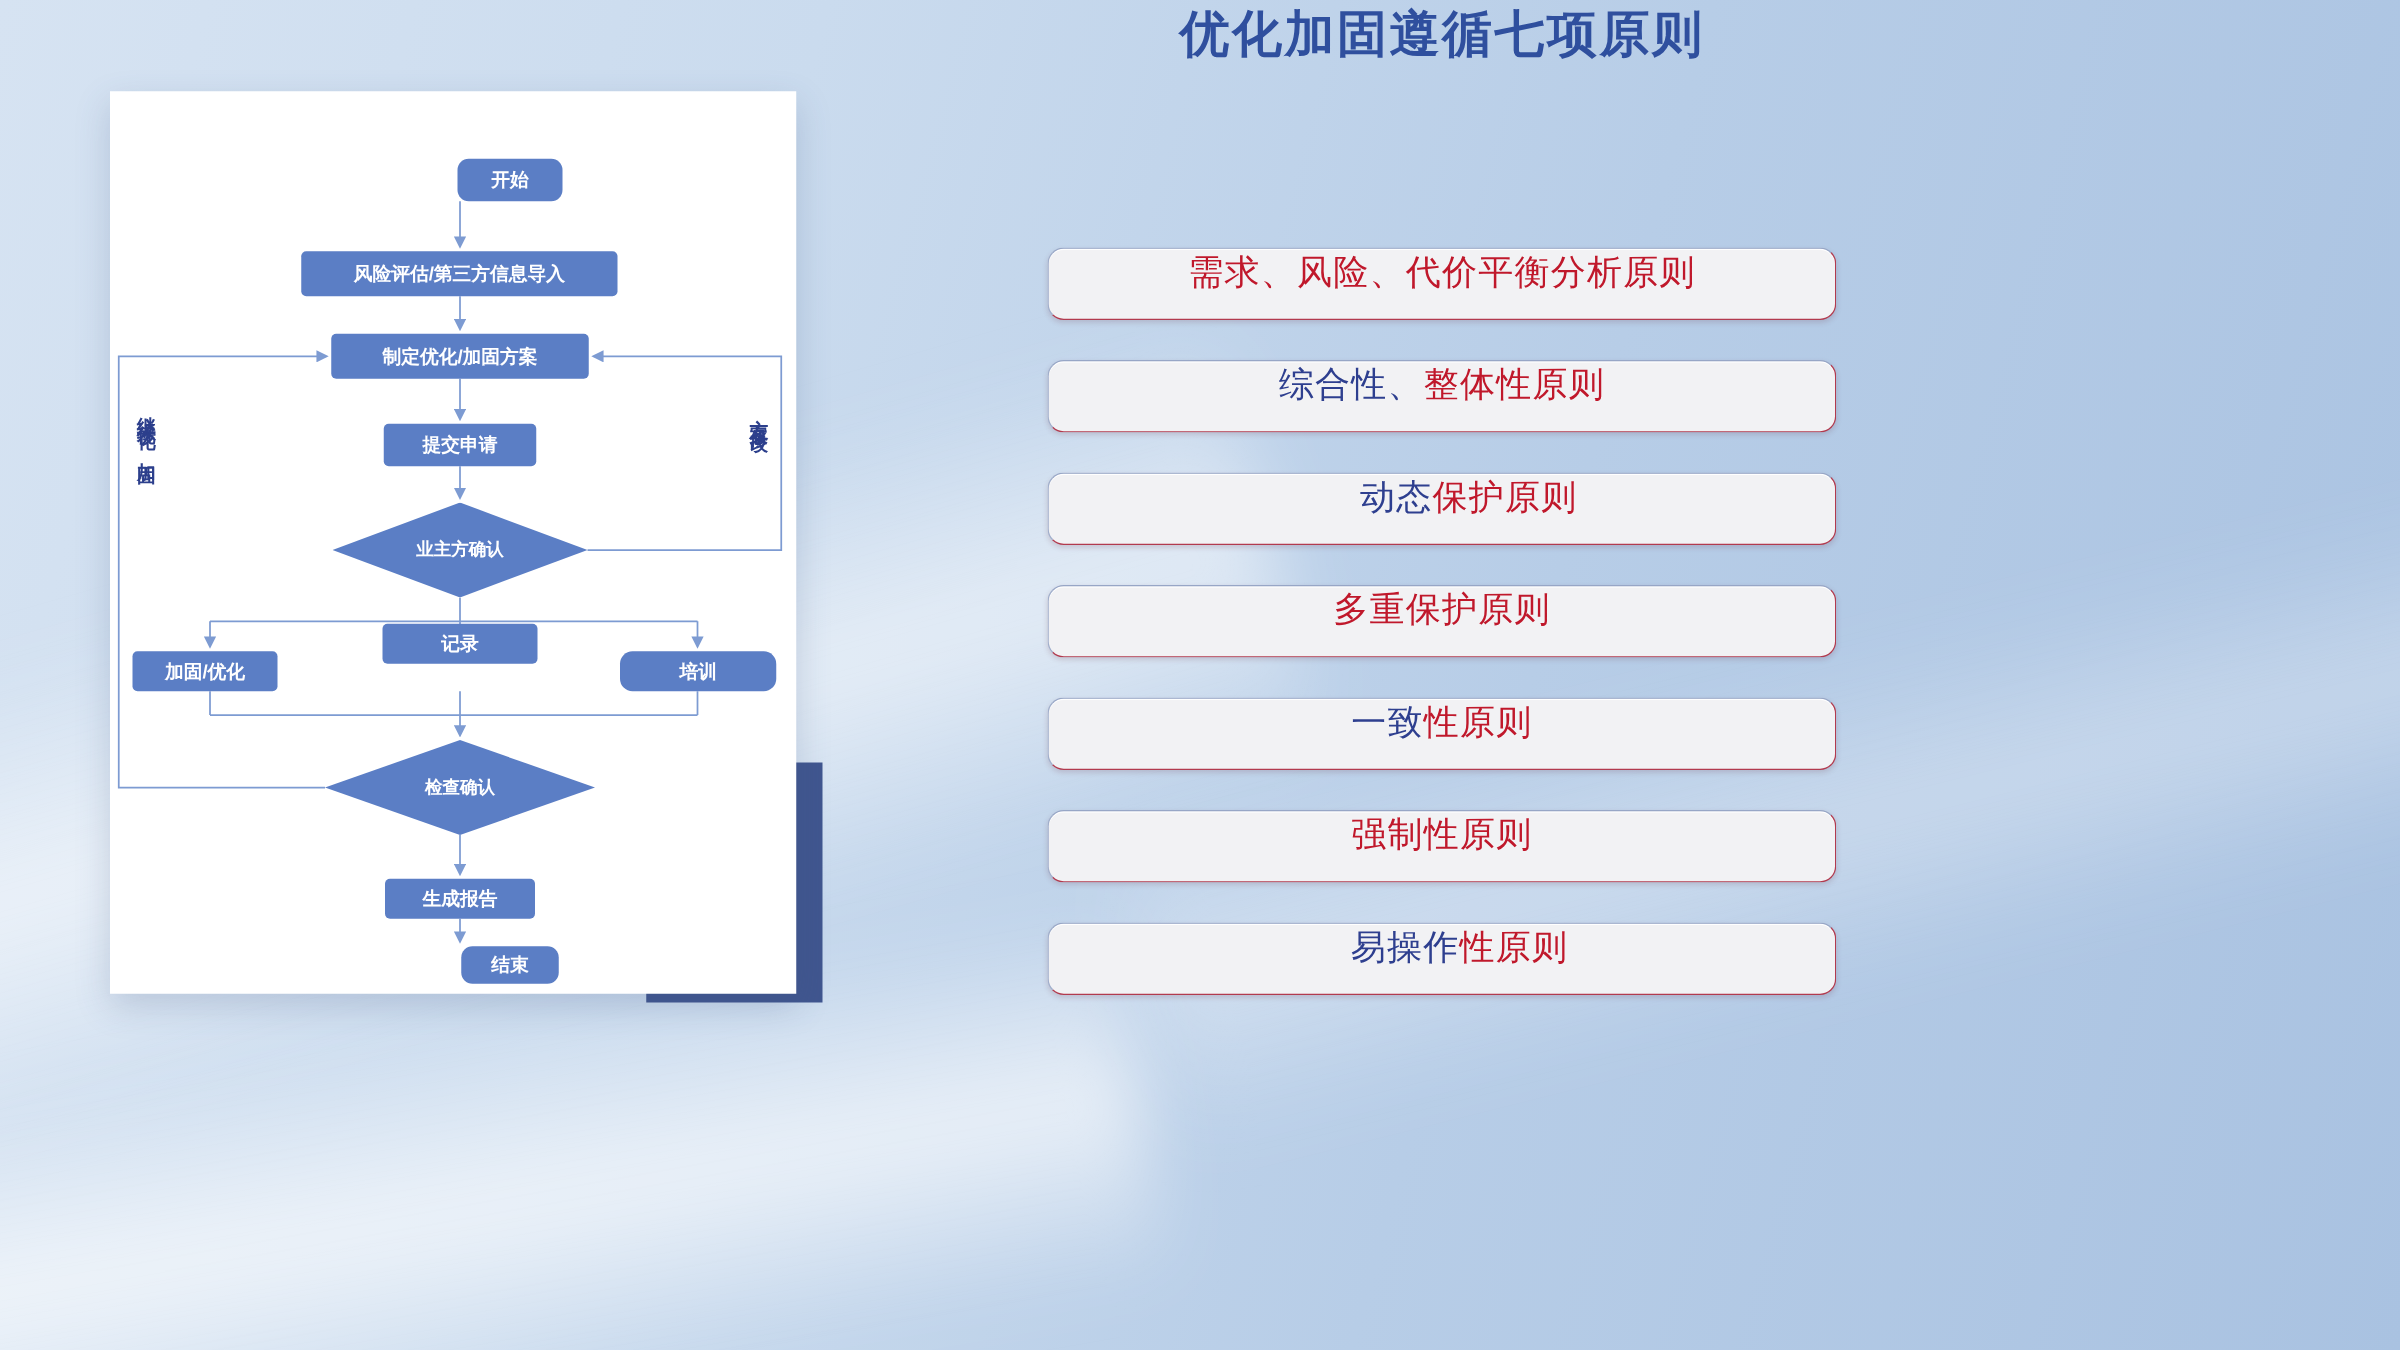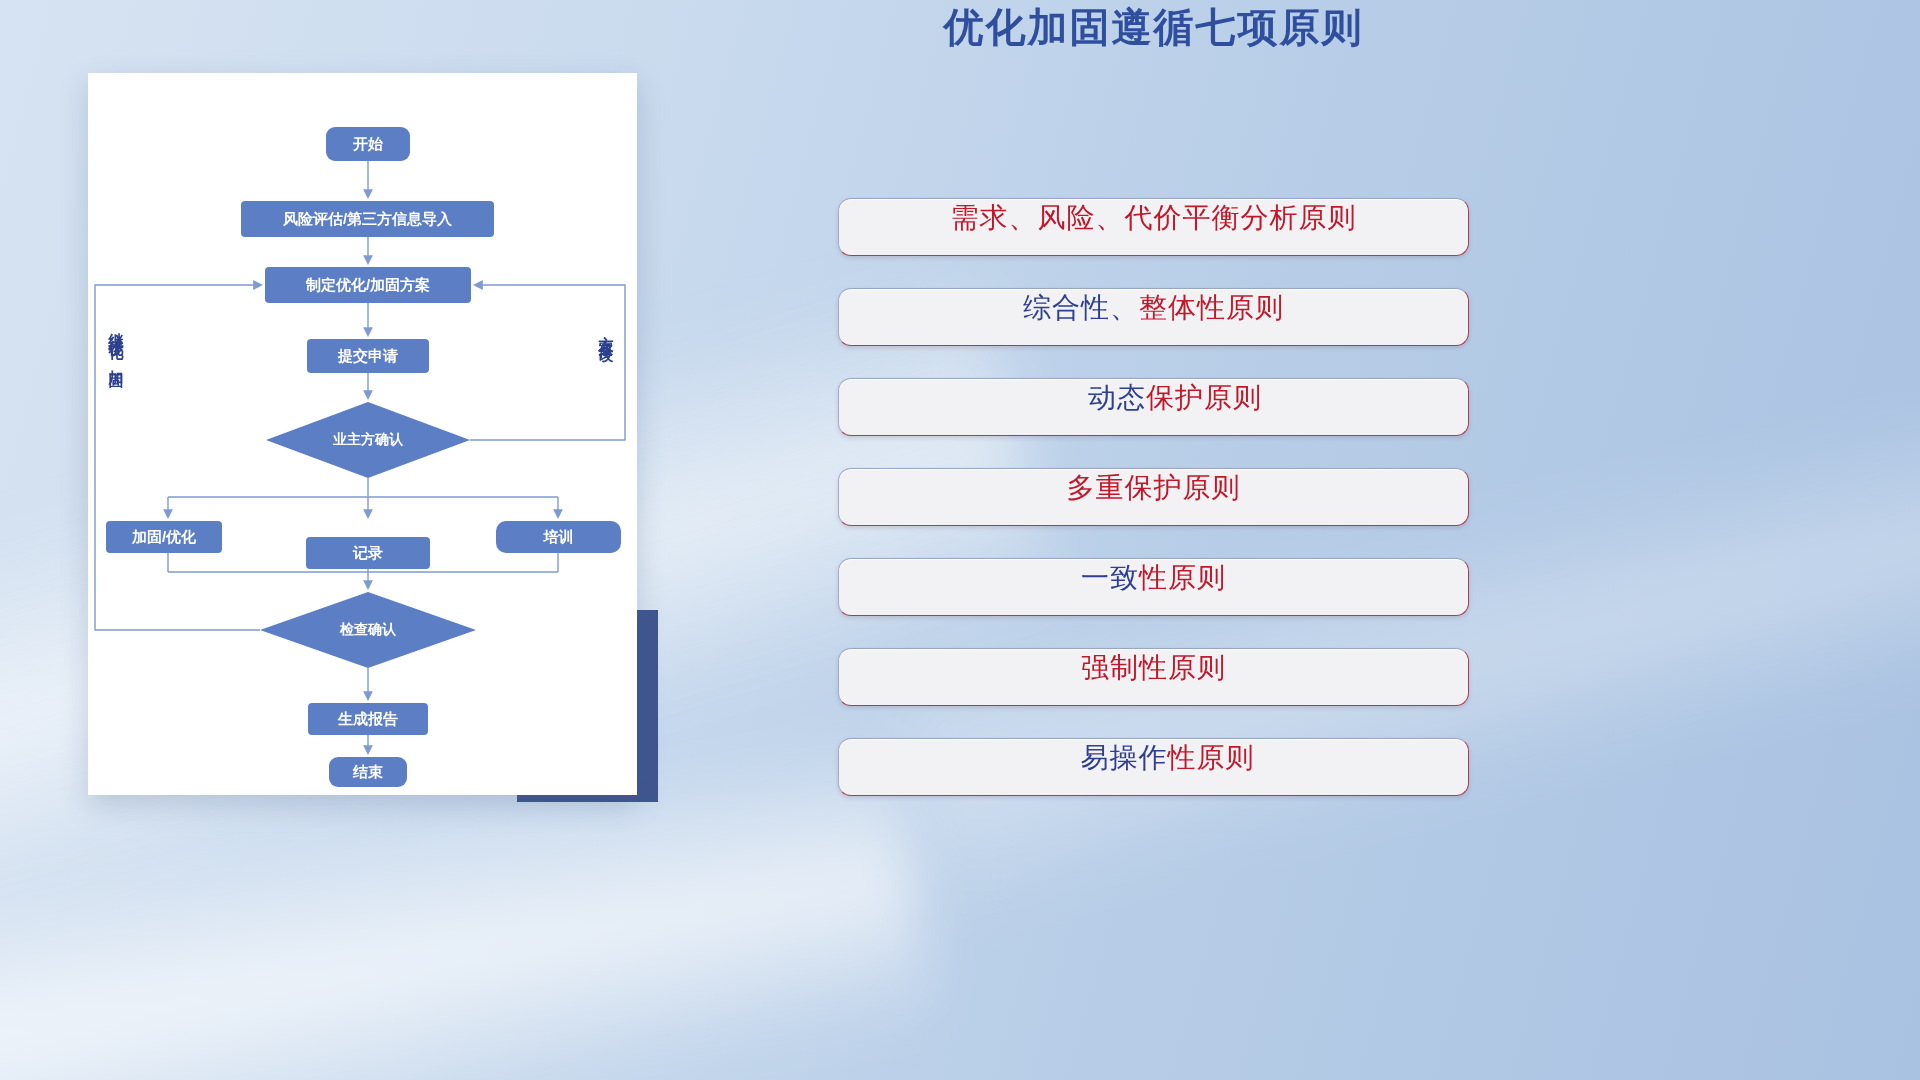--- a/index.html
+++ b/index.html
@@ -21,21 +21,21 @@
                  background:#40568f; z-index:1; }
 
   .card { position:absolute; left:88px; top:73px; width:549px; height:722px; background:#ffffff;
           box-shadow:0 10px 26px rgba(66,88,130,.22); z-index:2; }
 
   .connectors { position:absolute; left:0; top:0; }
 
   .fnode { position:absolute; background:#5b7ec5; color:#ffffff; font-weight:bold; font-size:15px;
            display:flex; align-items:center; justify-content:center; border-radius:4px; z-index:3;
            white-space:nowrap; }
-  .fnode.rounded { border-radius:9px; }
+  .fnode.rounded { border-radius:9px;margin-left:40px; }
   .diamond { position:absolute; background:#5b7ec5; color:#ffffff; font-weight:bold; font-size:14px;
              display:flex; align-items:center; justify-content:center; z-index:3;
              clip-path:polygon(50% 0,100% 50%,50% 100%,0 50%); }
   .vlabel { position:absolute; writing-mode:vertical-lr; text-orientation:upright; z-index:3;
             font-size:15px; font-weight:bold; color:#2c3f8c; letter-spacing:4px; line-height:20px; }
 
   .right-panel { position:absolute; left:838px; top:0; width:631px; height:1080px; }
   .title { text-align:center; font-size:40px; font-weight:bold;
            color:#2f4f9e; letter-spacing:2px; }
   .pills { position:absolute; left:0; top:198px; width:631px; display:flex; flex-direction:column; gap:32px; }
@@ -82,21 +82,21 @@
         <path d="M280 662 V680" marker-end="url(#arr)"></path>
       </g>
     </svg>
 
     <div class="fnode rounded" style="left:238px;top:54px;width:84px;height:34px;">开始</div>
     <div class="fnode" style="left:153px;top:128px;width:253px;height:36px;">风险评估/第三方信息导入</div>
     <div class="fnode" style="left:177px;top:194px;width:206px;height:36px;">制定优化/加固方案</div>
     <div class="fnode" style="left:219px;top:266px;width:122px;height:34px;">提交申请</div>
     <div class="diamond" style="left:178px;top:329px;width:204px;height:76px;">业主方确认</div>
     <div class="fnode" style="left:18px;top:448px;width:116px;height:32px;">加固/优化</div>
-    <div class="fnode" style="left:218px;top:464px;width:124px;height:32px;">记录</div>
+    <div class="fnode" style="left:218px;top:426px;width:124px;height:32px;">记录</div>
     <div class="fnode" style="left:408px;top:448px;width:125px;height:32px;border-radius:10px;">培训</div>
     <div class="diamond" style="left:172px;top:519px;width:216px;height:76px;">检查确认</div>
     <div class="fnode" style="left:220px;top:630px;width:120px;height:32px;">生成报告</div>
     <div class="fnode rounded" style="left:241px;top:684px;width:78px;height:30px;">结束</div>
 
     <div class="vlabel" style="left:18px;top:248px;height:210px;">继续优化/加固</div>
     <div class="vlabel" style="left:508px;top:250px;height:150px;">方案修改</div>
   </div>
 
   <div class="right-panel">

